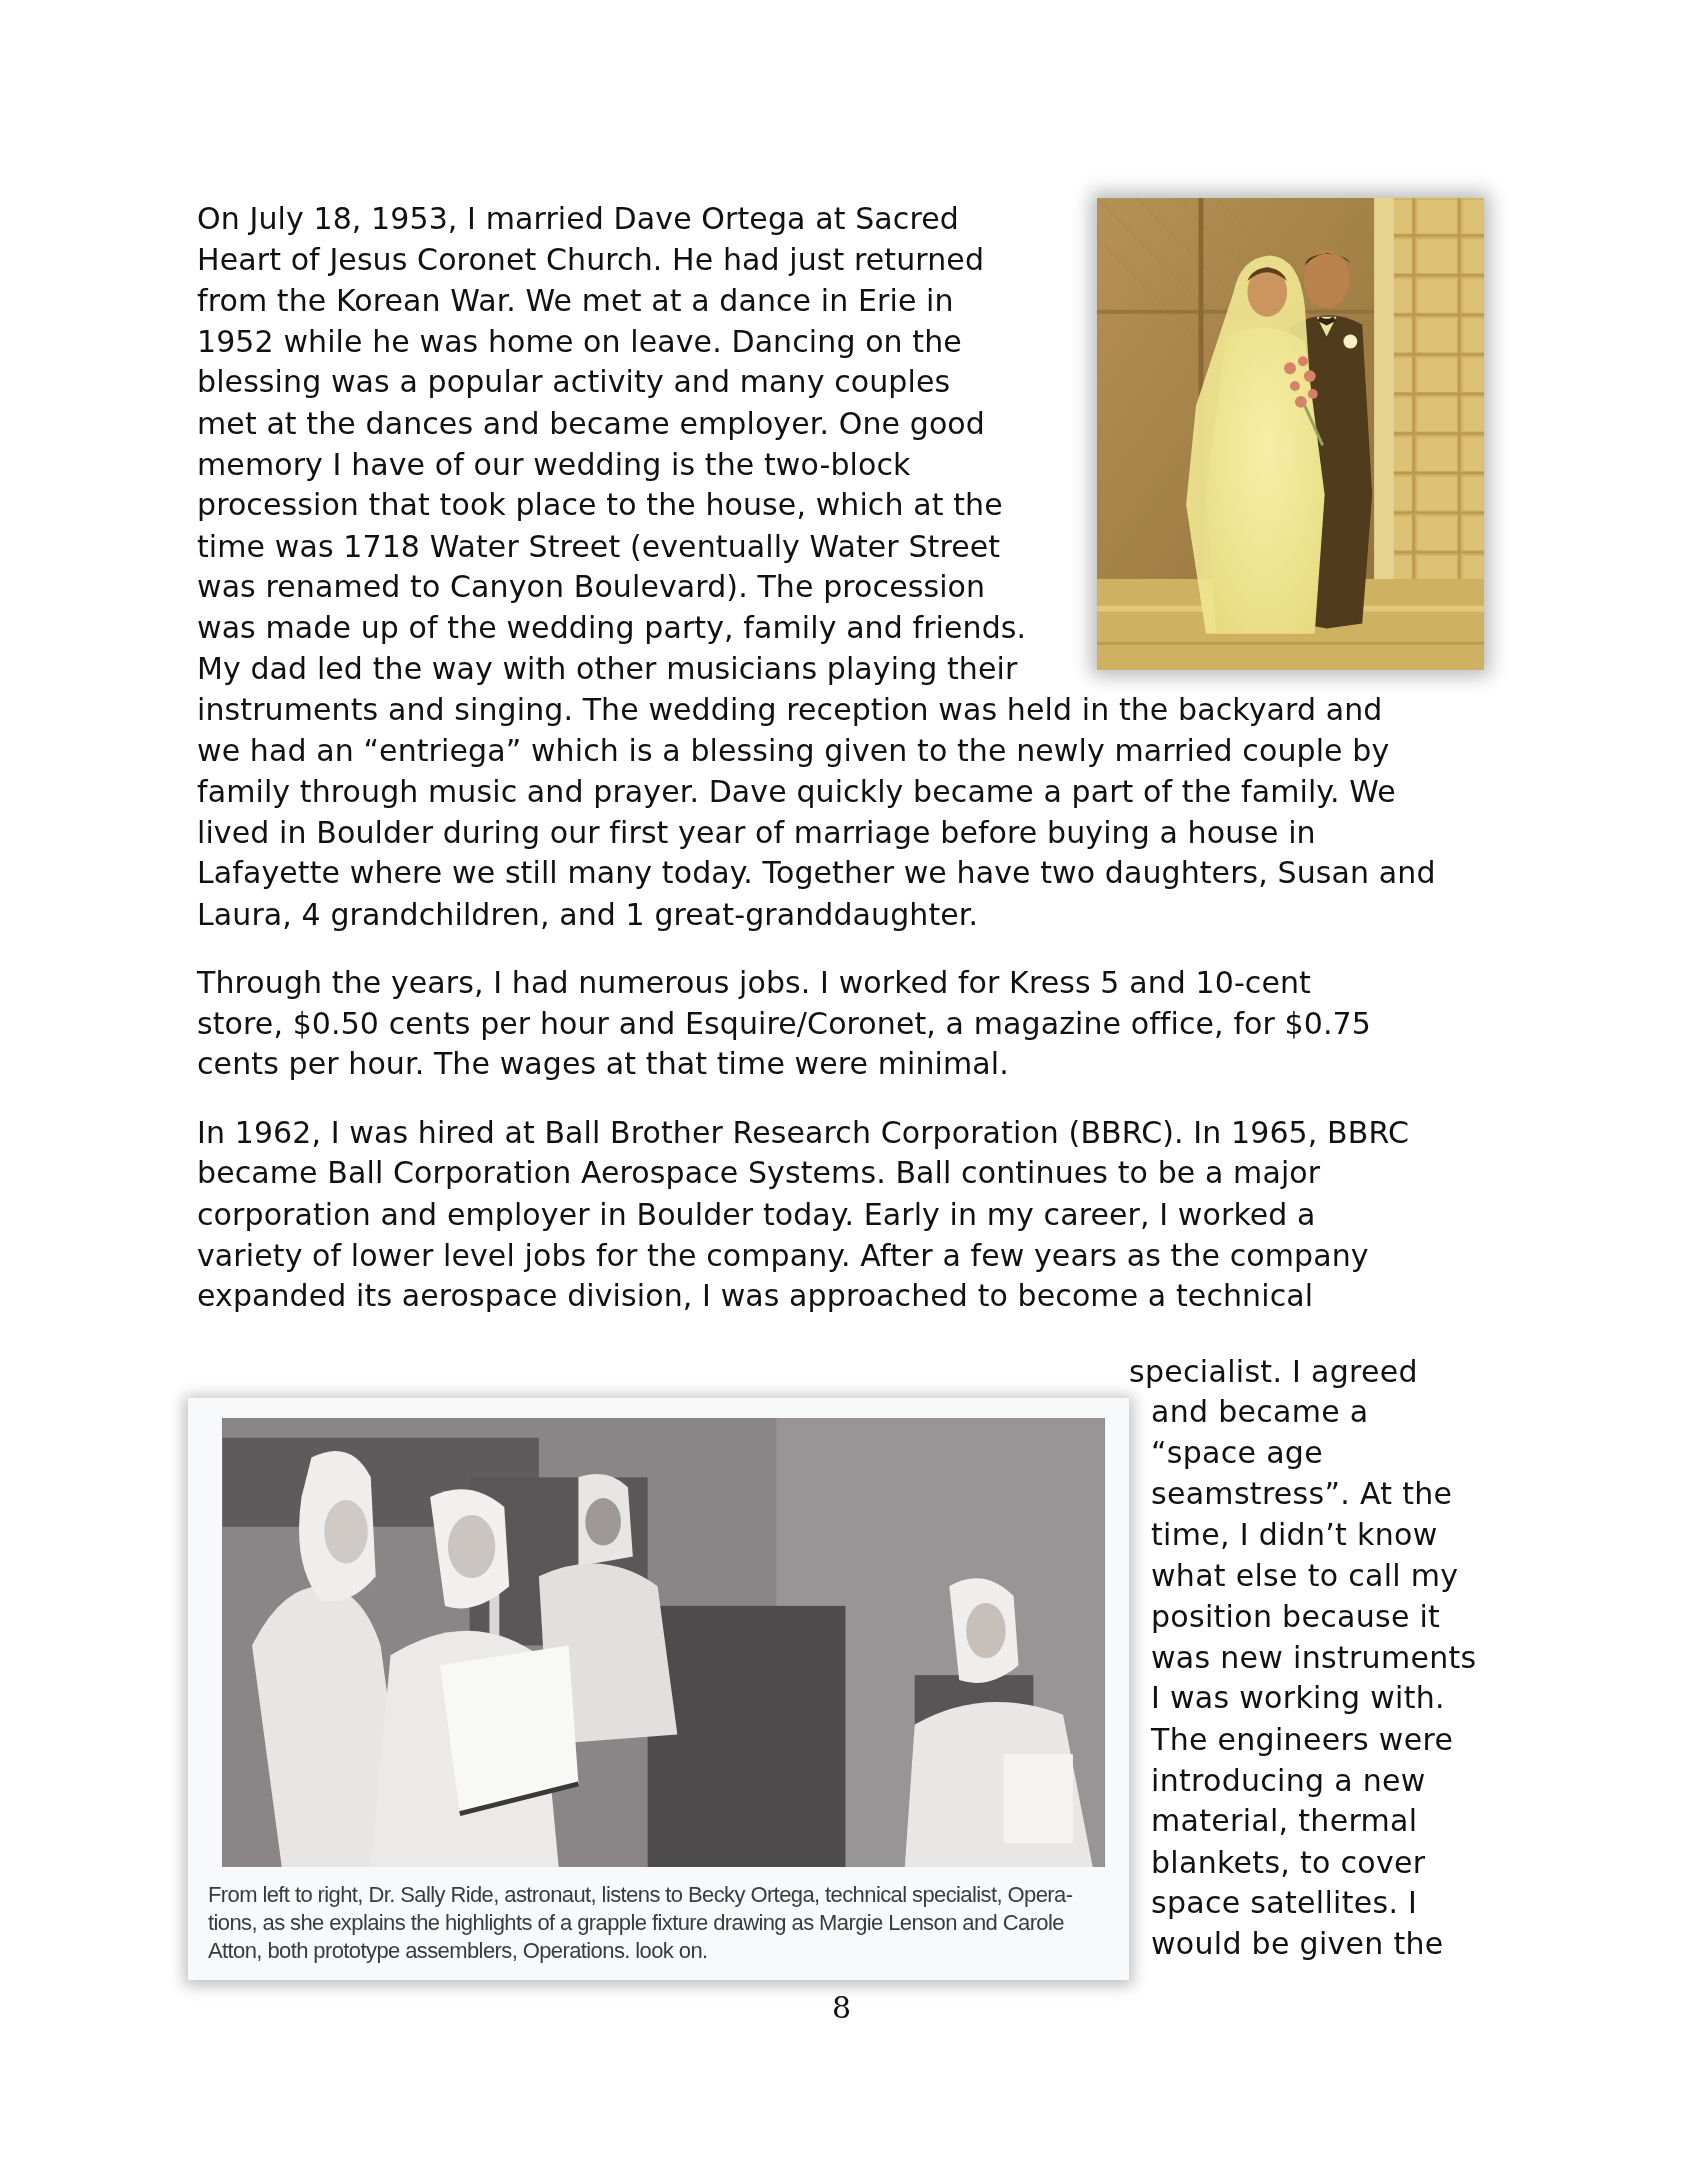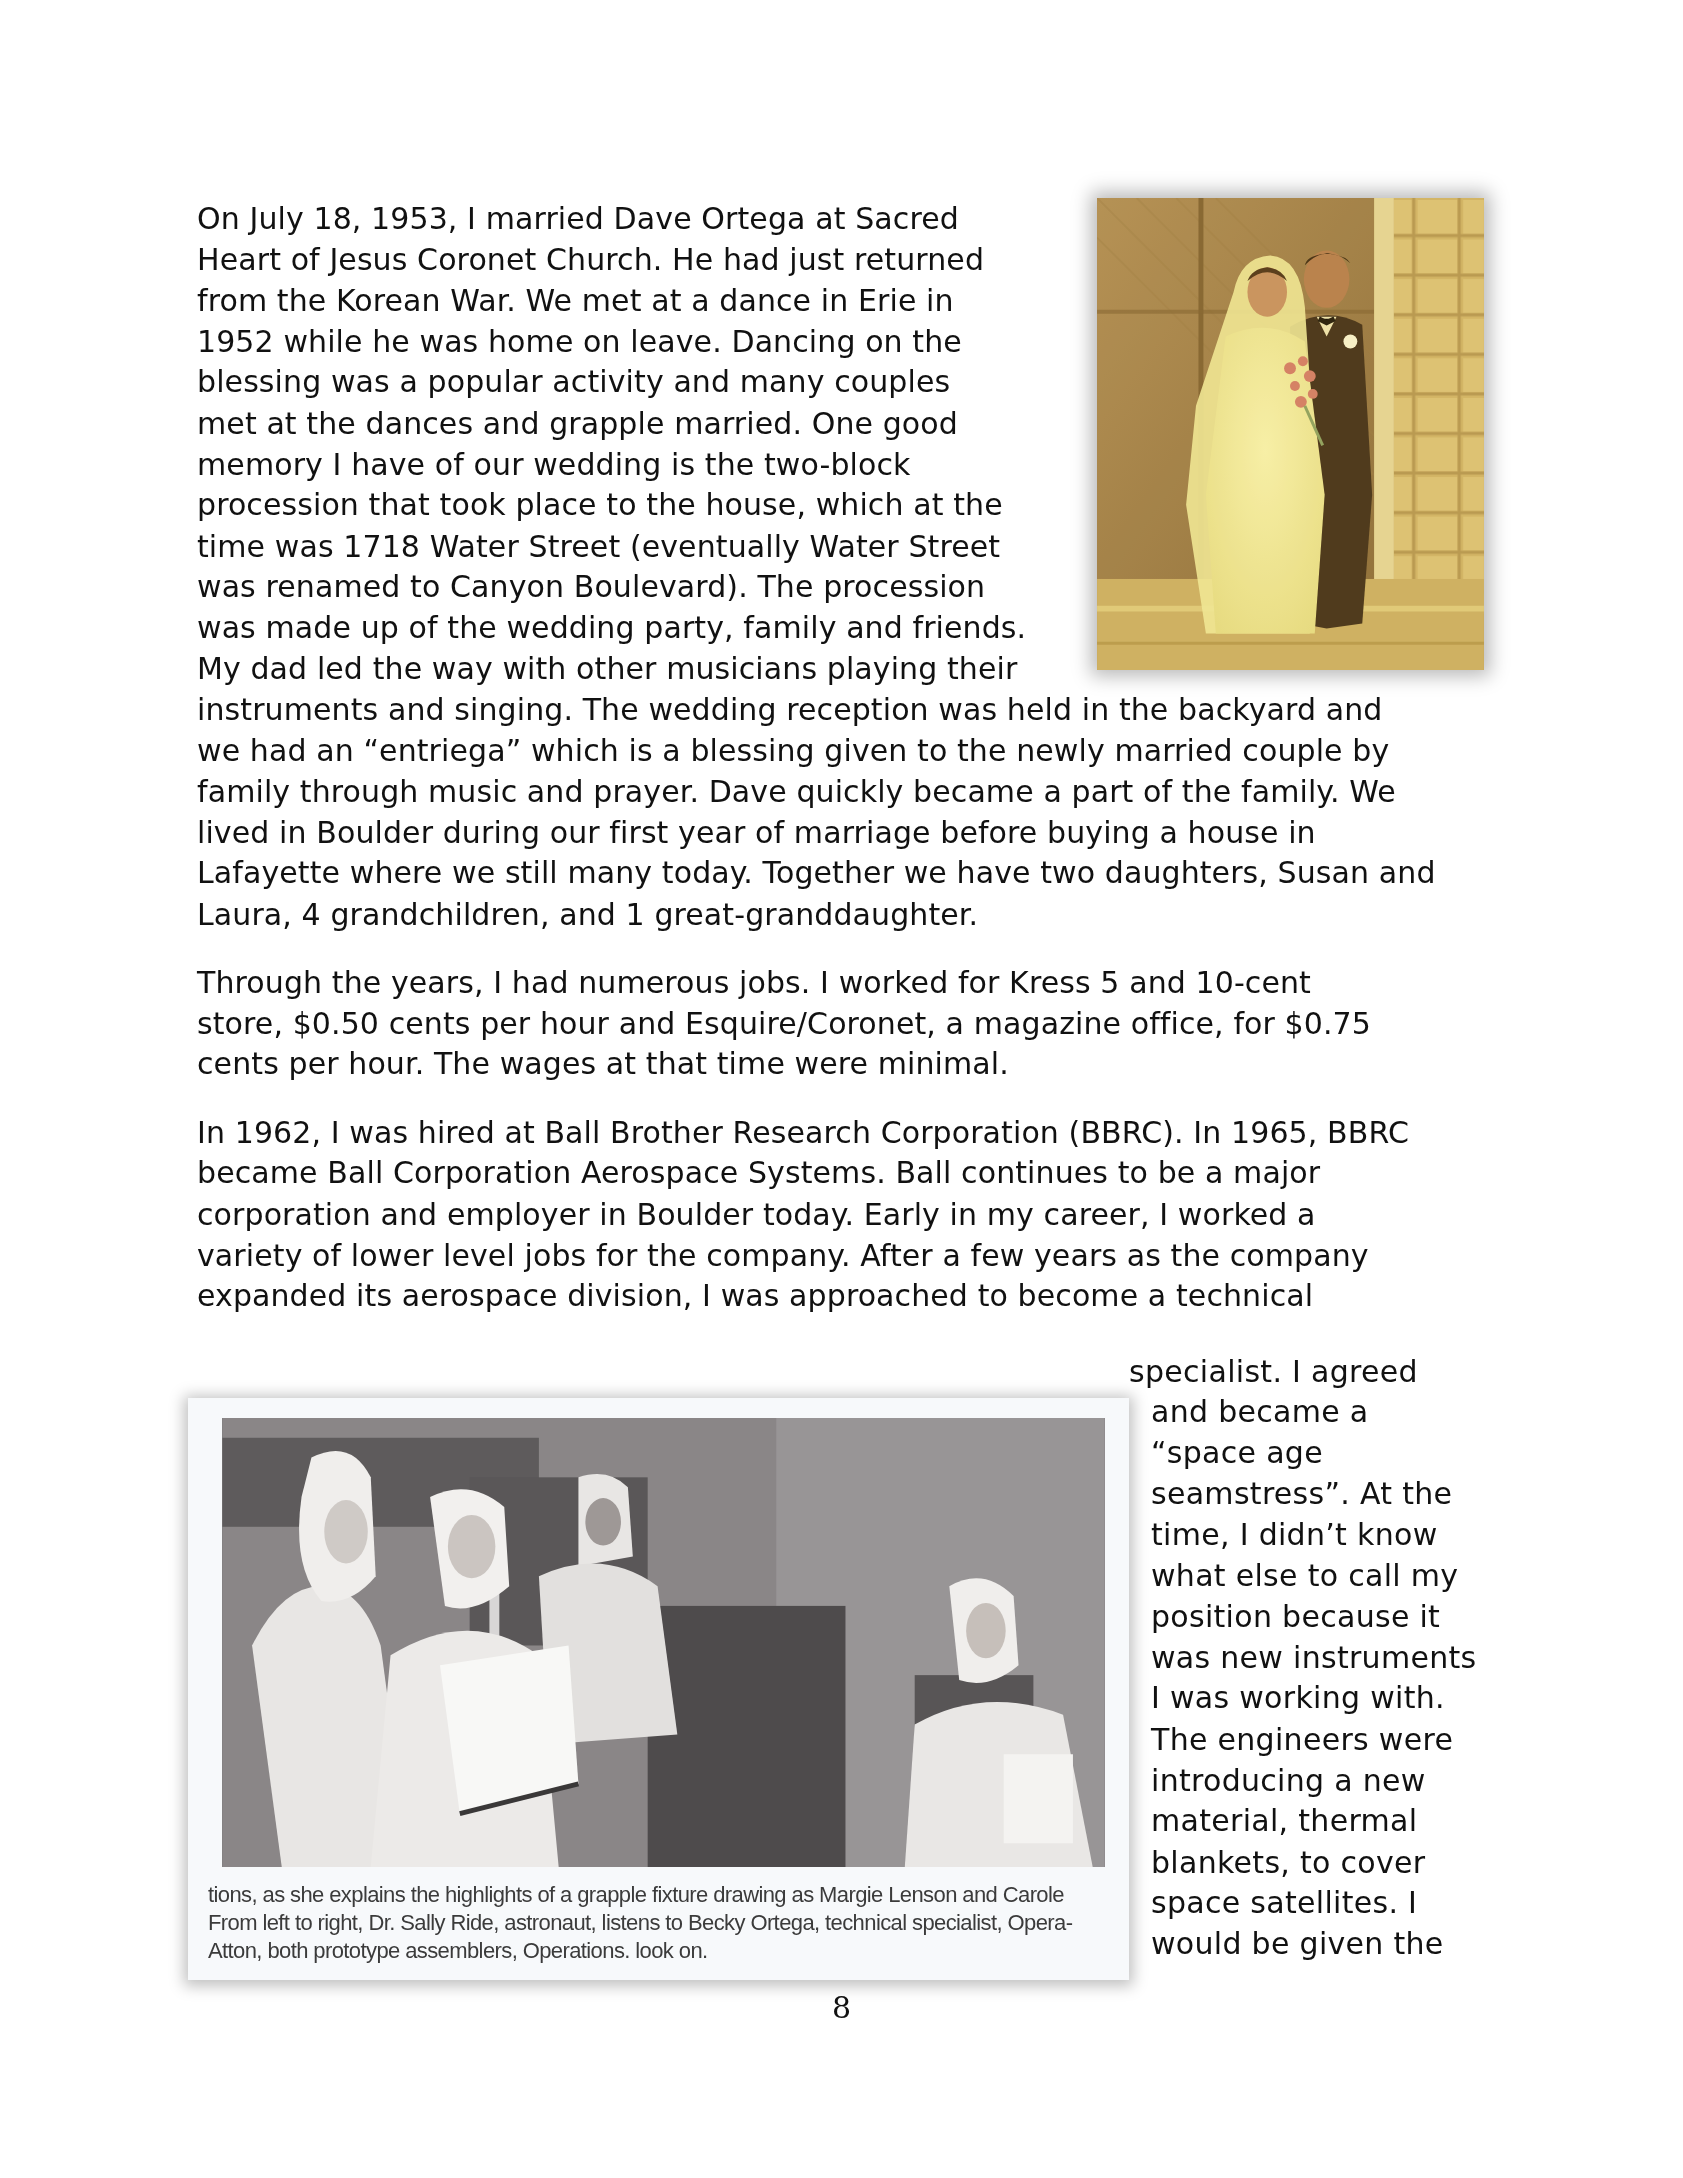--- a/index.html
+++ b/index.html
@@ -30,21 +30,21 @@
 </style>
 </head>
 <body>
 
 <div>
   <div class="line" style="top:198px">On July 18, 1953, I married Dave Ortega at Sacred</div>
   <div class="line" style="top:239px">Heart of Jesus Coronet Church.   He had just returned</div>
   <div class="line" style="top:280px">from the Korean War.  We met at a dance in Erie in</div>
   <div class="line" style="top:321px">1952 while he was home on leave.  Dancing on the</div>
   <div class="line" style="top:361px">blessing was a popular activity and many couples</div>
-  <div class="line" style="top:403px">met at the dances and grapple married.  One good</div>
+  <div class="line" style="top:403px">met at the dances and became employer.  One good</div>
   <div class="line" style="top:444px">memory I have of our wedding is the two-block</div>
   <div class="line" style="top:484px">procession that took place to the house, which at the</div>
   <div class="line" style="top:526px">time was 1718 Water Street (eventually Water Street</div>
   <div class="line" style="top:566px">was renamed to Canyon Boulevard).  The procession</div>
   <div class="line" style="top:607px">was made up of the wedding party, family and friends.</div>
   <div class="line" style="top:648px">My dad led the way with other musicians playing their</div>
   <div class="line" style="top:689px">instruments and singing.  The wedding reception was held in the backyard and</div>
   <div class="line" style="top:730px">we had an “entriega” which is a blessing given to the newly married couple by</div>
   <div class="line" style="top:771px">family through music and prayer.  Dave quickly became a part of the family.  We</div>
   <div class="line" style="top:812px">lived in Boulder during our first year of marriage before buying a house in</div>
@@ -164,20 +164,20 @@
       <path d="M220 250 L350 230 L360 370 L240 400 Z" fill="#f8f8f6"></path>
       <path d="M240 400 L360 370" stroke="#3a3838" stroke-width="5"></path>
 
       <path d="M735 170 Q770 150 800 180 L805 250 Q775 275 745 265 Z" fill="#f0eeec"></path>
       <ellipse cx="772" cy="215" rx="20" ry="28" fill="#c6bfba"></ellipse>
       <path d="M690 454 L700 310 Q770 270 850 300 L880 454 Z" fill="#e9e7e5"></path>
       <rect x="790" y="340" width="70" height="90" fill="#f4f3f1"></rect>
     </svg>
   </div>
   <div id="lab-caption">
+    <div>From left to right, Dr. Sally Ride, astronaut, listens to Becky Ortega, technical specialist, Opera-</div>
     <div>tions, as she explains the highlights of a grapple fixture drawing as Margie Lenson and Carole</div>
-    <div>From left to right, Dr. Sally Ride, astronaut, listens to Becky Ortega, technical specialist, Opera-</div>
     <div>Atton, both prototype assemblers, Operations. look on.</div>
   </div>
 </div>
 
 <div id="page-number">8</div>
 
 
 </body></html>

